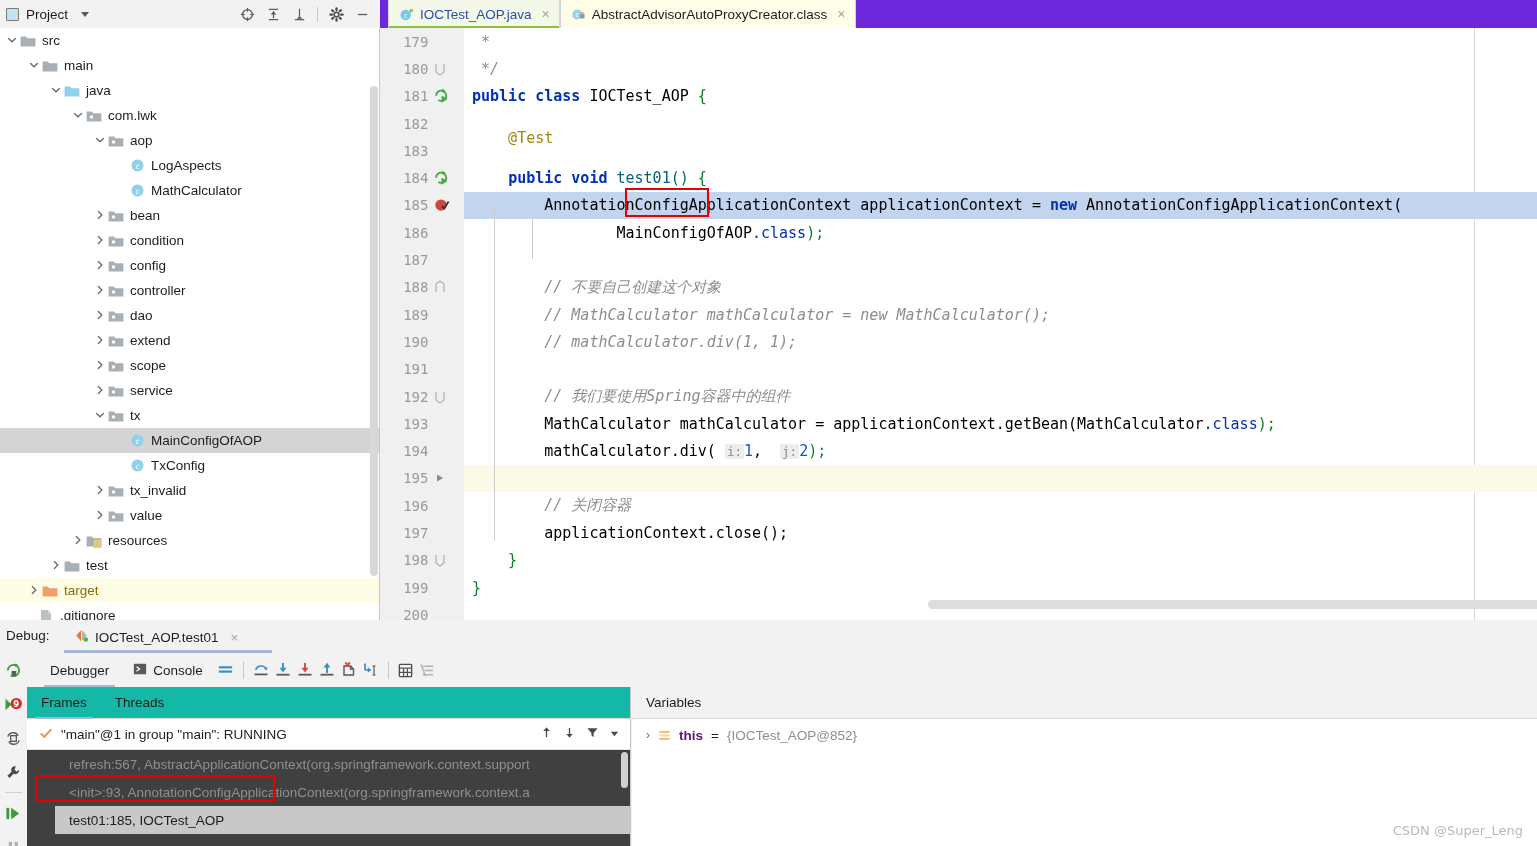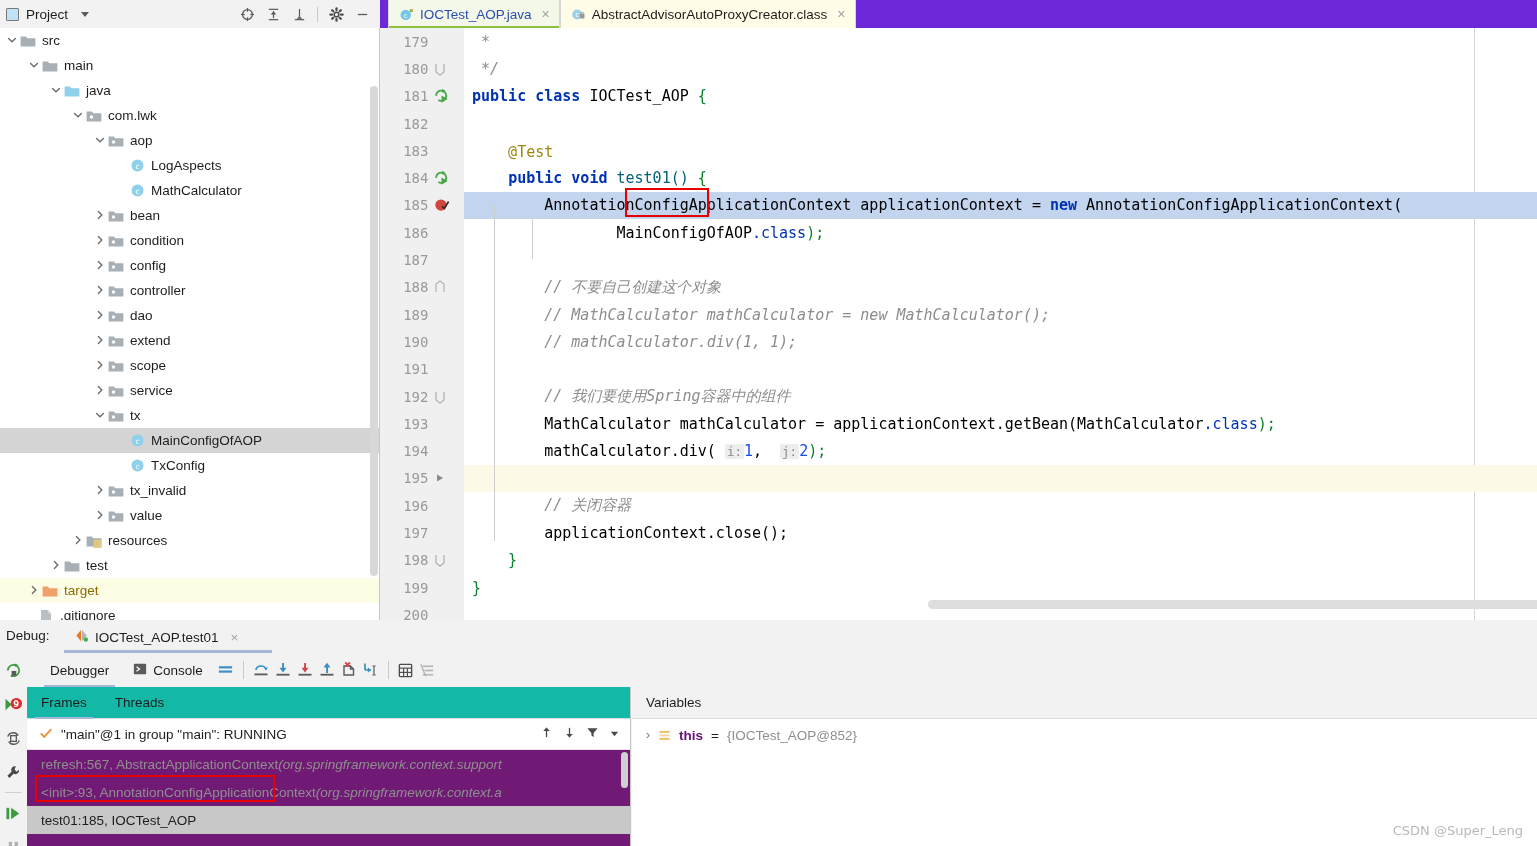--- a/index.html
+++ b/index.html
@@ -134,24 +134,24 @@
 
   .frames-col { position:absolute; left:27px; top:67px; width:604px; height:159px; background:#fff; border-right:1px solid #c8c8c8; }
   .frames-tabs { height:32px; display:flex; align-items:center; background:#14b8a6; border-bottom:1px solid #dcdcdc; }
   .ftab { height:32px; display:flex; align-items:center; padding:0 14px; font-size:13.5px; position:relative; }
   .ftab.active::after { content:''; position:absolute; left:8px; right:8px; bottom:0; height:2px; background:#a6b8d6; }
 
   .thread-row { height:31px; display:flex; align-items:center; gap:8px; padding-left:12px;
                 background:#fff; border-bottom:1px solid #e4e4e4; font-size:13.5px; }
   .thread-actions { margin-left:auto; display:flex; align-items:center; gap:10px; padding-right:10px; }
 
-  .frame-list { background:#701a75; position:relative; height:96px; overflow:hidden; }
+  .frame-list { background:#404040; position:relative; height:96px; overflow:hidden;padding-left:28px; }
   .frame-row { height:28px; display:flex; align-items:center; padding-left:14px; font-size:13.5px;
                color:#8f8f8f; white-space:nowrap; overflow:hidden; }
-  .frame-row .pkg { font-style:italic; }
+  .frame-row .pkg { }
   .frame-row.sel { background:#c8c8c8; color:#1d1d1d; }
   .frames-scroll { position:absolute; right:2px; top:2px; width:7px; height:36px; background:#d0d0d0; border-radius:4px; }
 
   .vars-col { position:absolute; left:632px; top:67px; width:905px; height:159px; background:#fff; }
   .vars-tabs { height:32px; display:flex; align-items:center; background:#f2f2f2; border-bottom:1px solid #dcdcdc; }
   .var-row { height:32px; display:flex; align-items:center; gap:8px; padding-left:14px; font-size:13.5px; }
   .var-name { color:#660e7a; font-weight:bold; }
   .var-eq { color:#1d1d1d; }
   .var-val { color:#8f8f8f; }
   .var-icon { width:13px;height:13px; flex:none; }
@@ -628,21 +628,21 @@
       <div class="code-line" style="top:27.3px;">
         <span class="cmt"> */</span>
       </div>
 
       <div class="code-line" style="top:54.6px;">
         <span class="k">public</span><span> </span><span class="k">class</span><span> </span><span>IOCTest_AOP</span><span> </span><span class="paren-g">{</span>
       </div>
 
       <div class="code-line" style="top:81.9px;"></div>
 
-      <div class="code-line" style="top:110px;">
+      <div class="code-line" style="top:96px;">
         <span class="ann">    @Test</span>
       </div>
 
       <div class="code-line" style="top:136.5px;">
         <span>    </span><span class="k">public</span><span> </span><span class="k">void</span><span> </span><span style="color:#00627a;">test01()</span><span> </span><span class="paren-g">{</span>
       </div>
 
       <div class="code-line sel" style="top:163.8px;">
         <span>        AnnotationConfigApplicationContext applicationContext = </span><span class="k">new</span><span> AnnotationConfigApplicationContext(</span>
       </div>

